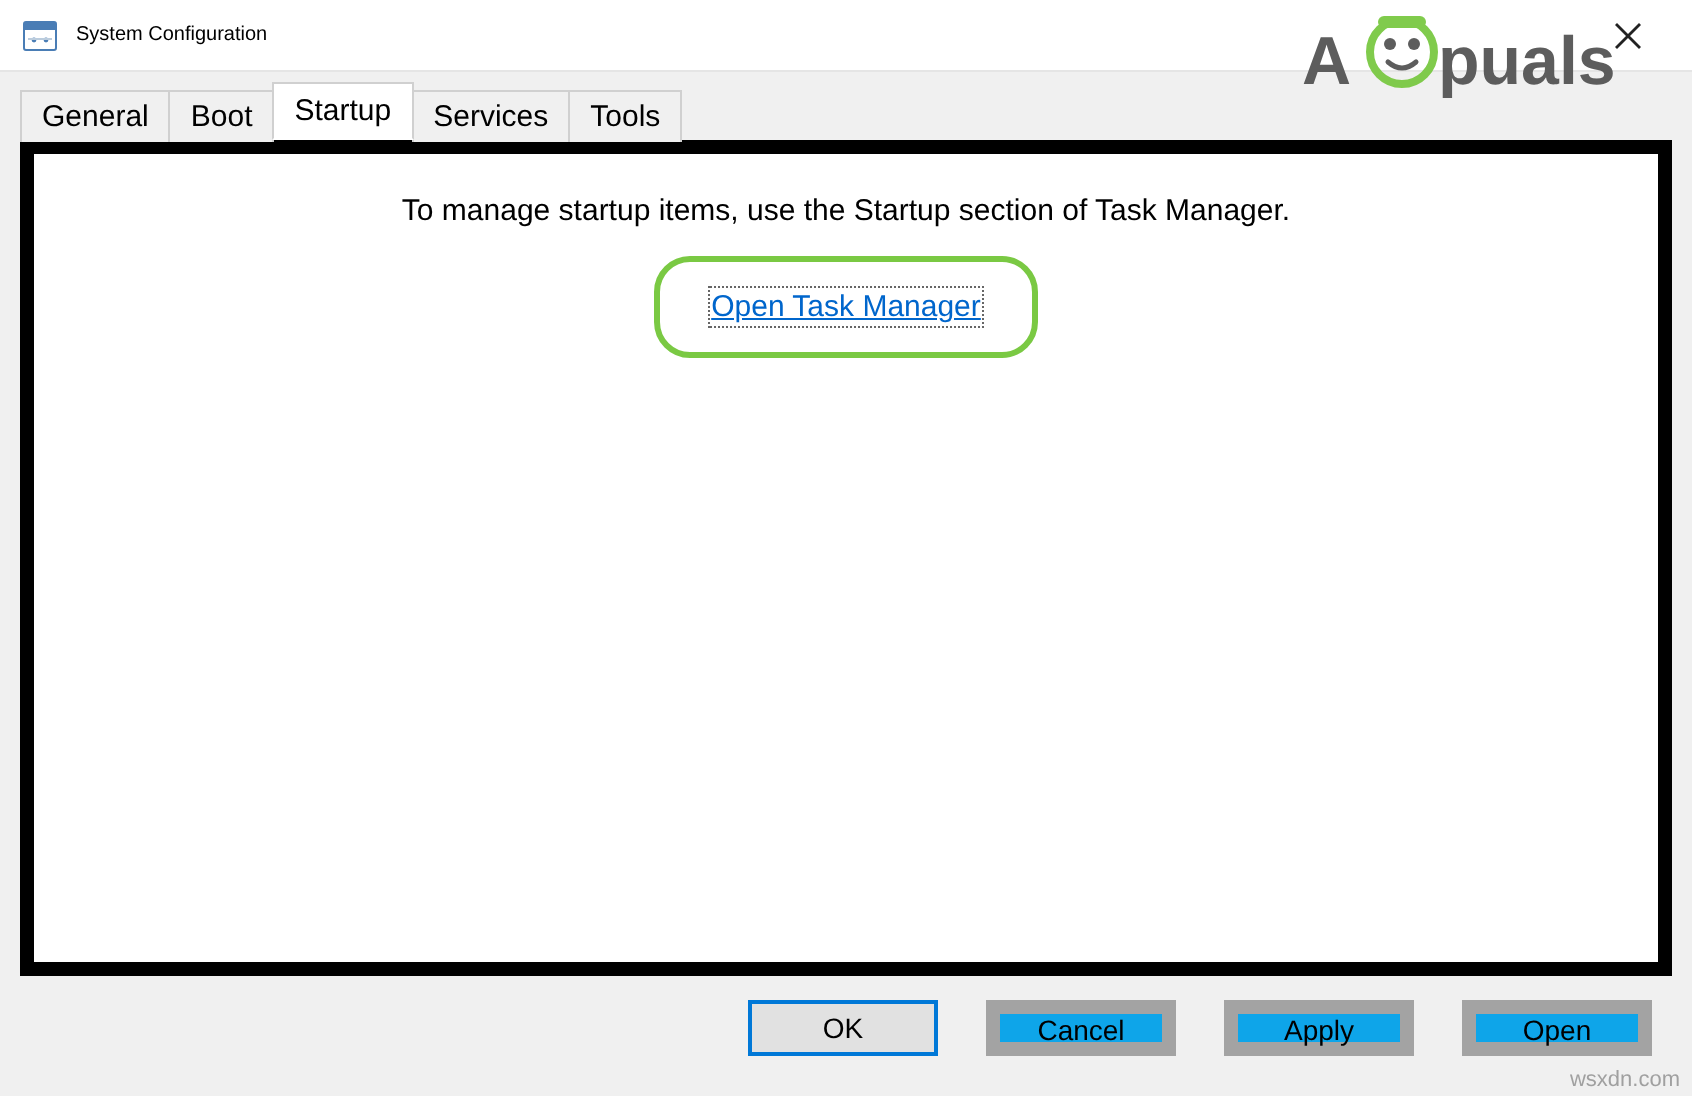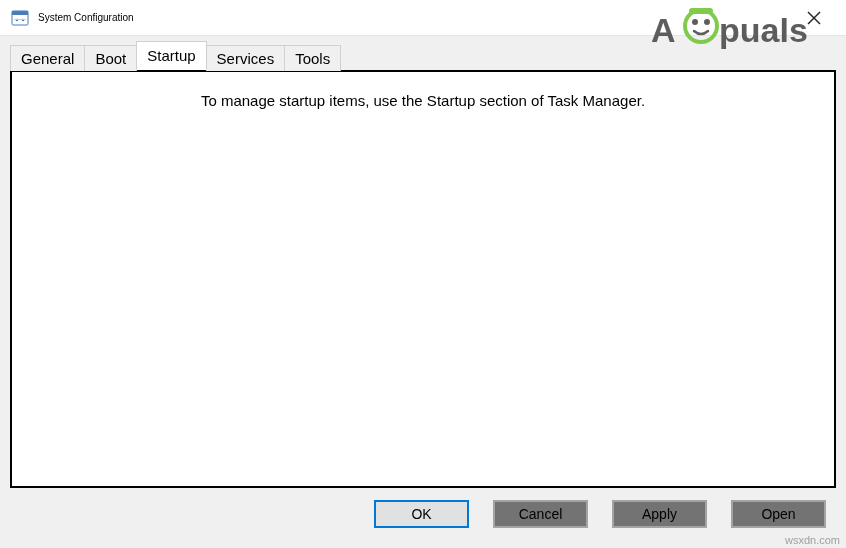--- a/index.html
+++ b/index.html
@@ -80,21 +80,21 @@
     .tab.active {
       background: #ffffff;
       border-bottom: 1px solid #ffffff;
       top: 0px;
       padding-top: 5px;
       padding-bottom: 5px;
       z-index: 3;
     }
     .tab-panel {
       background: #ffffff;
-      border: 2px solid #000000;
+      border: 7px solid #000000;
       height: 418px;
       position: relative;
       z-index: 1;
       text-align: center;
       padding-top: 20px;
     }
     .instruction {
       font-size: 15px;
       color: #000;
     }
@@ -114,22 +114,22 @@
     }
     .button-row {
       display: flex;
       justify-content: flex-end;
       gap: 24px;
       padding: 12px 10px 0 0;
     }
     .btn {
       min-width: 95px;
       height: 28px;
-      background: #737373;
-      border: 2px solid #a3a3a3;
+      background: #0ea5e9;
+      border: 7px solid #a3a3a3;
       font-size: 14px;
       font-family: inherit;
       color: #000;
       cursor: default;
       padding: 0;
     }
     .btn.primary {
       border: 2px solid #0078d7;
       background: #e1e1e1;
     }
@@ -178,20 +178,23 @@
 <div class="content">
   <div class="tabs">
     <div class="tab">General</div>
     <div class="tab">Boot</div>
     <div class="tab active">Startup</div>
     <div class="tab">Services</div>
     <div class="tab">Tools</div>
   </div>
   <div class="tab-panel">
     <div class="instruction">To manage startup items, use the Startup section of Task Manager.</div>
+    <div class="link-highlight">
+      <a href="#">Open Task Manager</a>
+    </div>
   </div>
   <div class="button-row">
     <button class="btn primary">OK</button>
     <button class="btn">Cancel</button>
     <button class="btn">Apply</button>
     <button class="btn">Open</button>
   </div>
 </div>
 
 <div class="source-note">wsxdn.com</div>

